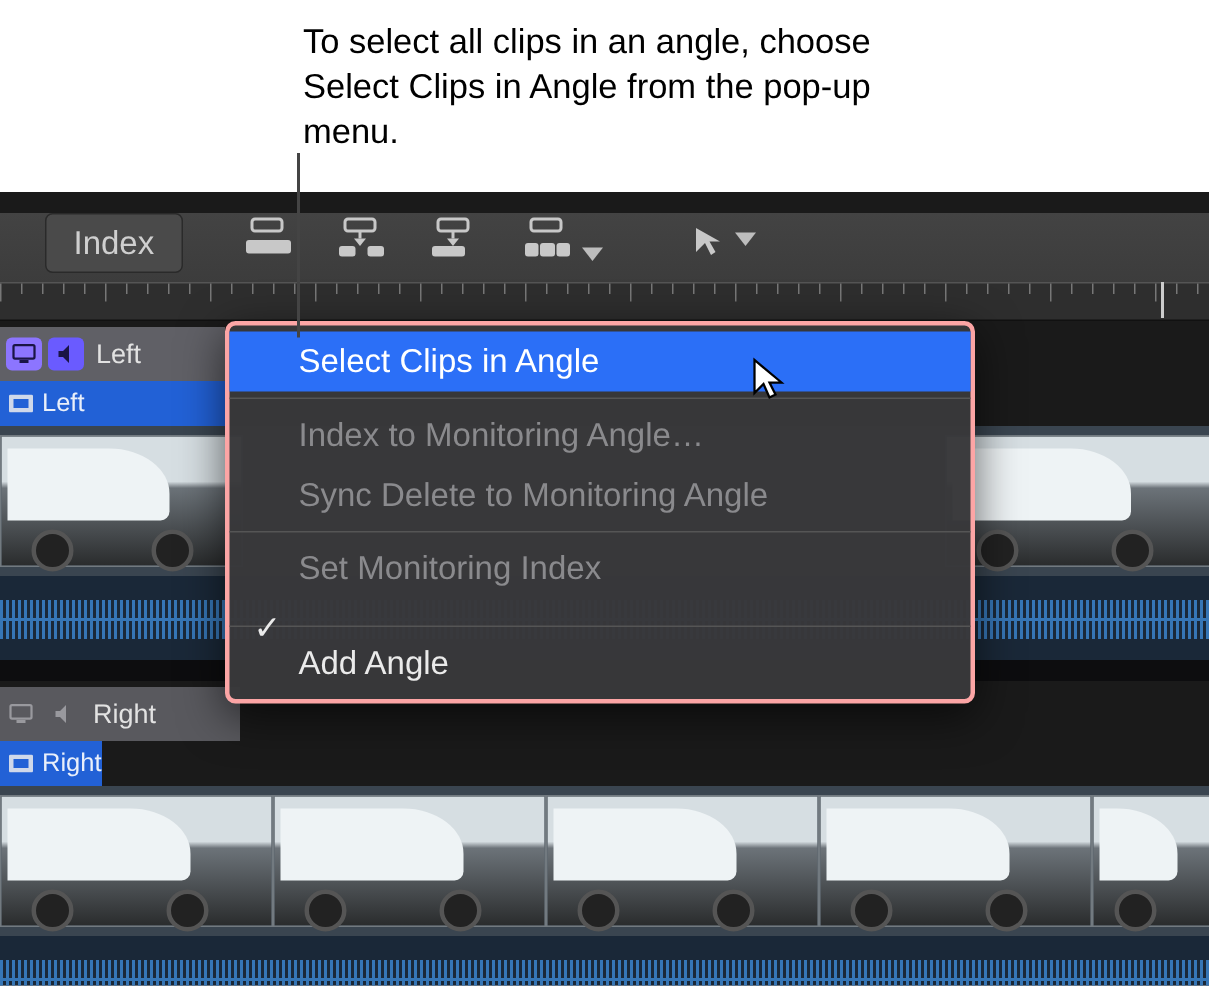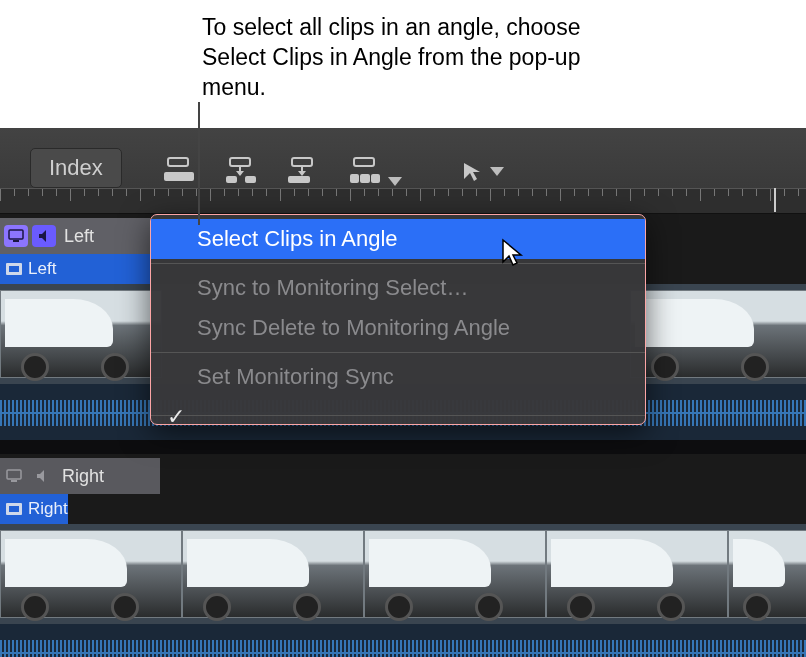--- a/index.html
+++ b/index.html
@@ -1,18 +1,18 @@
 <!DOCTYPE html>
 <html><head>
 <meta charset="utf-8">
 <style>
 html,body{margin:0;padding:0;width:806px;height:657px;background:#fff;font-family:-apple-system,Helvetica,Arial,sans-serif;overflow:hidden;position:relative}
 .callout{position:absolute;left:202px;top:12px;width:400px;font-size:23px;line-height:30px;color:#000}
 .figure{position:absolute;left:0;top:128px;width:806px;height:520px;background:#1a1a1a}
-.toolbar{position:absolute;left:0;top:0;width:100%;height:60px;background:linear-gradient(#434343,#3a3a3a);display:flex;align-items:flex-end}
+.toolbar{position:absolute;left:0;top:14px;width:100%;height:60px;background:linear-gradient(#434343,#3a3a3a);display:flex;align-items:flex-start}
 .index-btn{margin-left:30px;color:#cfcfcf;font-size:22px;padding:6px 18px;border-radius:5px;background:#4a4a4a;border:1px solid #2a2a2a}
 .tool-icons{margin-left:40px;display:flex;align-items:center;gap:28px;color:#c8c8c8}
 .tool-svg{width:34px;height:30px}
 .chev{display:inline-block;width:0;height:0;border-left:7px solid transparent;border-right:7px solid transparent;border-top:9px solid #bdbdbd;margin-left:6px;vertical-align:-2px}
 .trim-pointer{width:24px;height:24px}
 .ruler{position:absolute;left:0;top:60px;width:100%;height:24px;background:#2e2e2e;border-top:1px solid #555;border-bottom:1px solid #111}
 .tick{position:absolute;top:0;width:1px;height:7px;background:#777}
 .tick.big{height:12px}
 .playhead{position:absolute;right:30px;top:60px;width:2px;height:24px;background:#ccc}
 .angle-labels{position:absolute;left:0;top:90px;width:150px}
@@ -33,21 +33,21 @@
 .wf.r1{top:256px;left:0;right:0}
 .wf.r2{top:496px;left:0;right:0}
 .wave{position:absolute;left:0;right:0;top:50%;height:2px;background:#3676b6}
 .wave::before,.wave::after{content:"";position:absolute;left:0;right:0;background:repeating-linear-gradient(90deg,#3676b6 0 2px,transparent 2px 4px)}
 .wave::before{top:-12px;height:12px}
 .wave::after{top:2px;height:12px}
 .gap{position:absolute;top:312px;left:0;right:0;height:14px;background:#0d0d0f}
 .row2-hdr{position:absolute;left:0;top:330px;width:160px;height:36px;background:#59595e;display:flex;align-items:center}
 .dim-icon{width:22px;height:22px;margin:0 3px;color:#929298;display:flex;align-items:center;justify-content:center}
 .clip-tag2{position:absolute;left:0;top:366px;height:30px;display:flex;align-items:center;background:#2261d6;color:#e9effa;font-size:17px;padding-left:6px;gap:6px}
-.menu{position:absolute;left:150px;top:86px;width:494px;background:rgba(56,56,58,.98);border:1px solid #fca5a5;border-radius:7px;box-shadow:0 8px 30px rgba(0,0,0,.6);padding:4px 0;z-index:20}
+.menu{position:absolute;left:150px;top:86px;width:494px;background:rgba(56,56,58,.98);border:3px solid #fca5a5;border-radius:7px;box-shadow:0 8px 30px rgba(0,0,0,.6);padding:4px 0;z-index:20}
 .menu-item{font-size:22px;padding:7px 22px 7px 46px;color:#eaeaea;position:relative}
 .menu-item.hl{background:#2b6ff7;color:#fff}
 .menu-item.dis{color:#8a8a8d}
 .menu-sep{height:1px;background:#555;margin:4px 0}
 .check{position:absolute;left:16px;top:7px;color:#eaeaea;font-size:22px}
 .cursor{position:absolute;left:500px;top:110px;width:24px;height:30px;z-index:30}
 .callout-line{position:absolute;left:198px;top:102px;width:2px;height:123px;background:#444;z-index:40}
 </style>
 </head>
 <body>
@@ -243,24 +243,25 @@
         <div class="wheel" style="left:14px"></div>
       </div>
   </div>
   <div class="wf r2">
       <div class="wave"></div>
     </div>
 
   <div class="menu">
     <div class="menu-item hl">Select Clips in Angle</div>
     <div class="menu-sep"></div>
-    <div class="menu-item dis">Sync to Monitoring Select…</div>
+    <div class="menu-item dis">Index to Monitoring Angle…</div>
     <div class="menu-item dis">Sync Delete to Monitoring Angle</div>
     <div class="menu-sep"></div>
-    <div class="menu-item dis">Set Monitoring Sync</div>
+    <div class="menu-item dis">Set Monitoring Index</div>
     <div class="menu-item"><span class="check">✓</span></div>
     <div class="menu-sep"></div>
+    <div class="menu-item">Add Angle</div>
   </div>
 
   <svg class="cursor" viewBox="0 0 24 30">
     <path d="M3 2 L3 24 L9 18 L13 27 L17 25 L13 17 L21 17 Z" fill="#fff" stroke="#000" stroke-width="1.5"></path>
   </svg>
 </div>
 
 </body></html>

